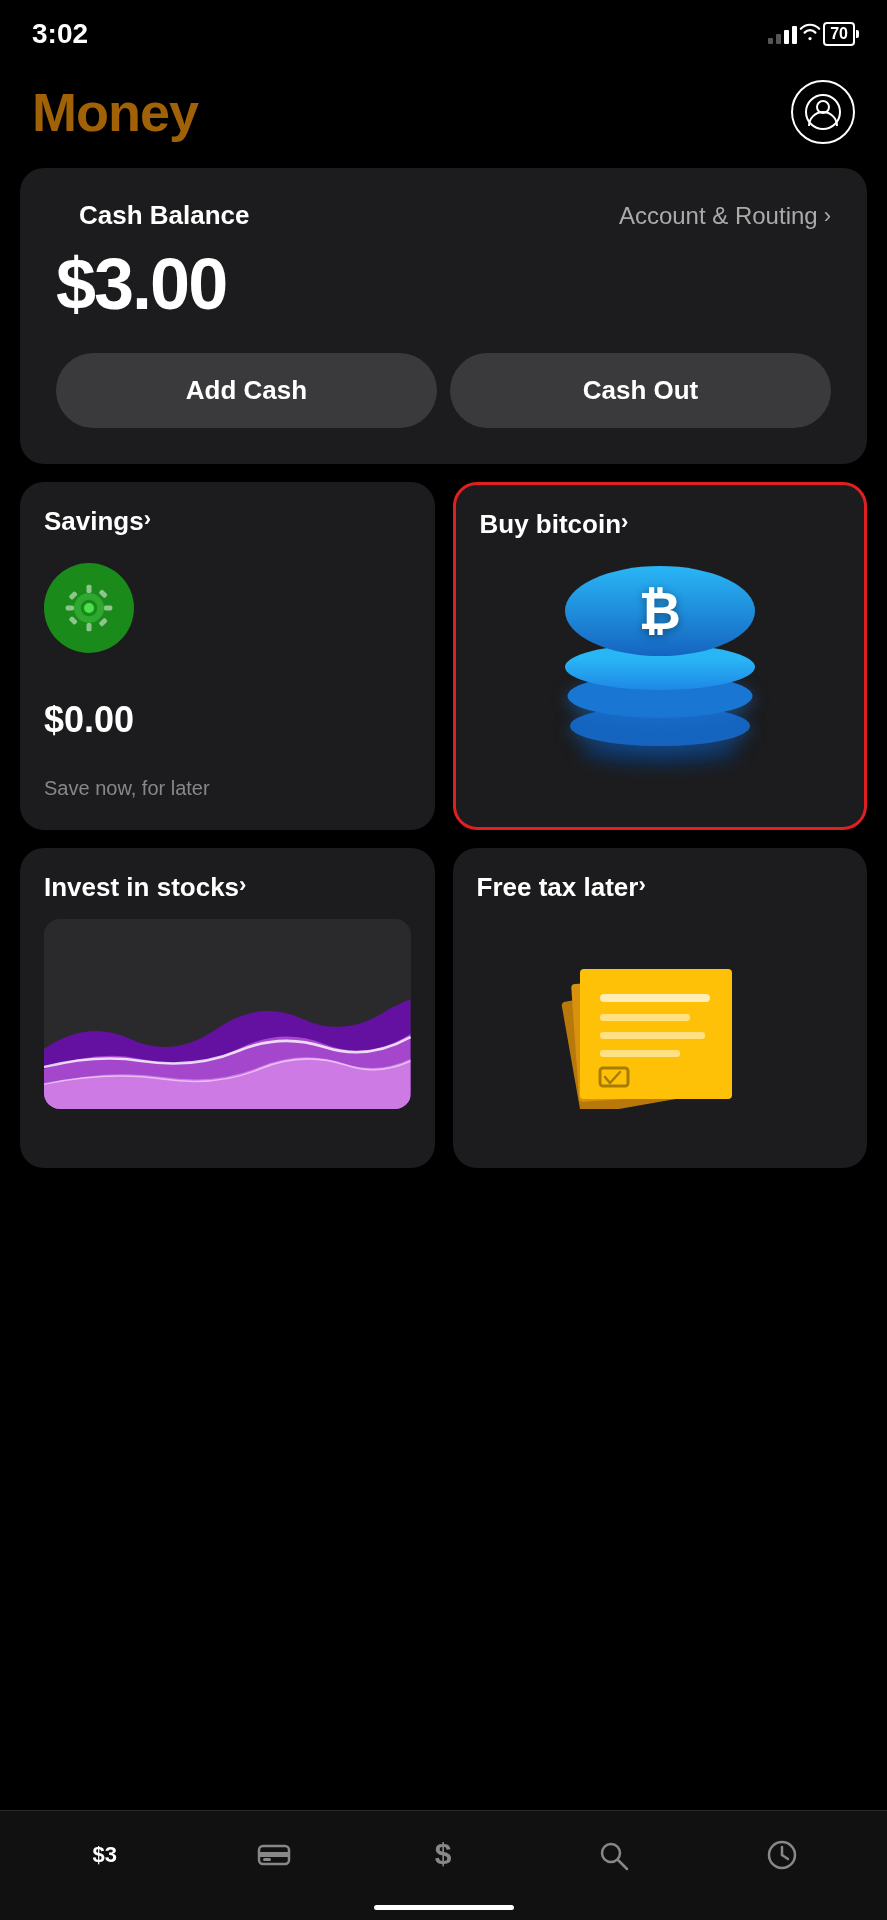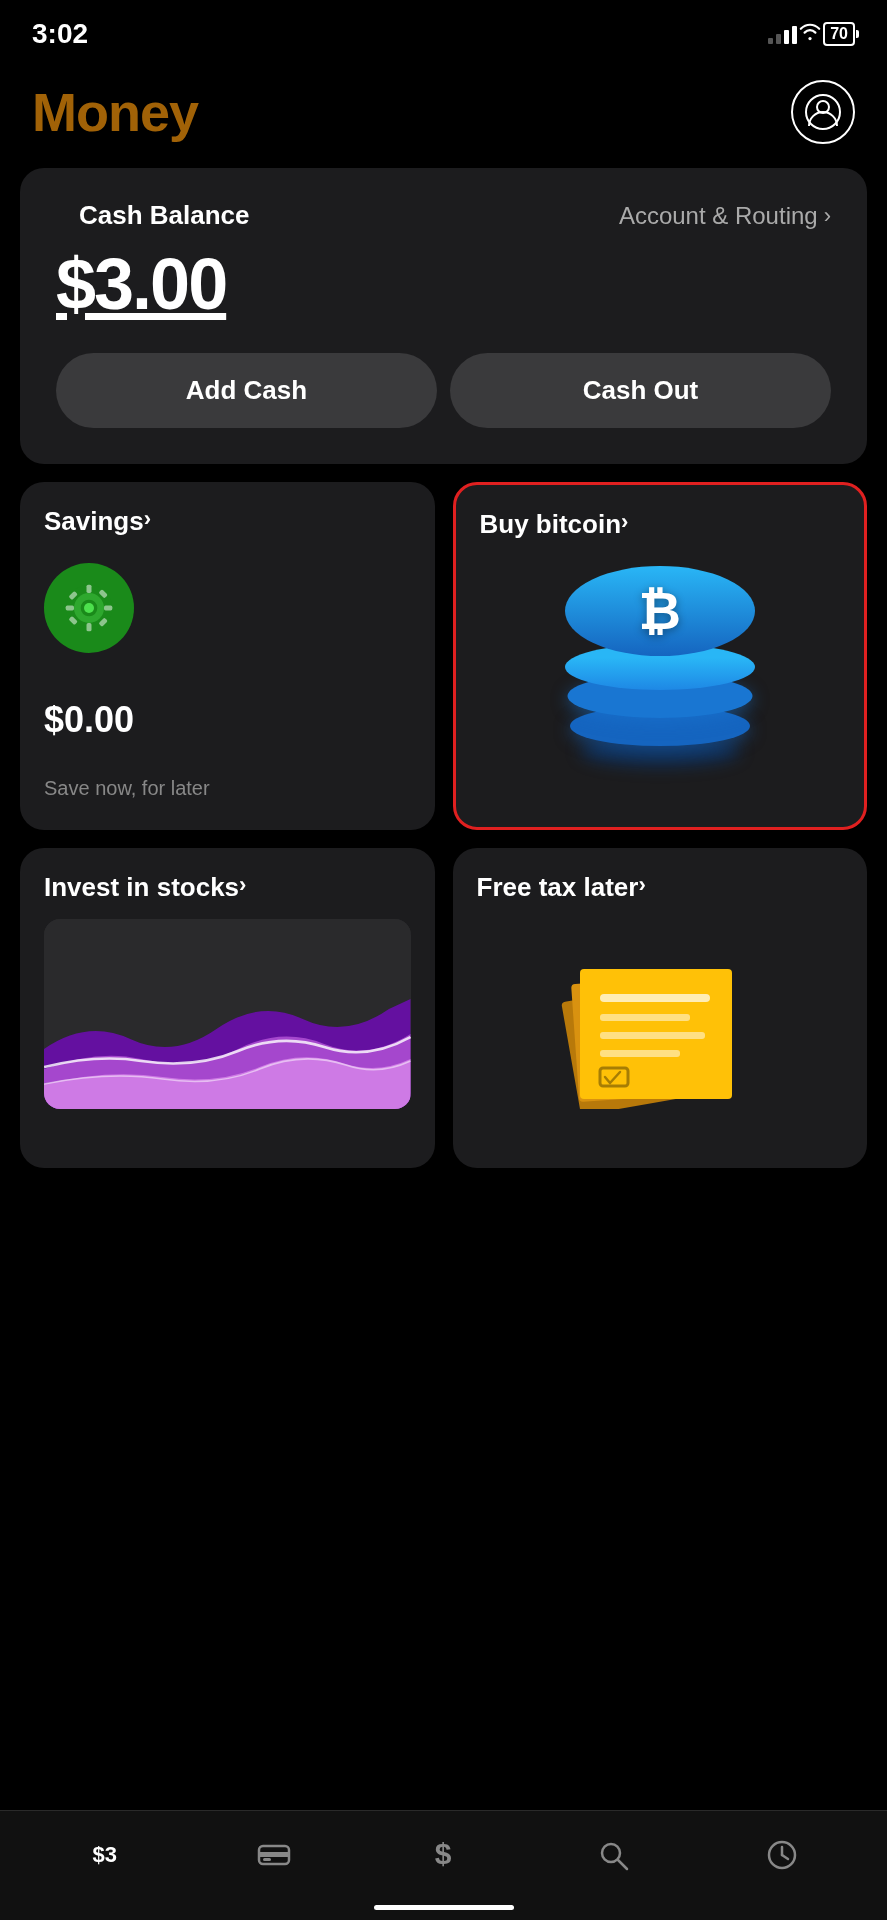--- a/index.html
+++ b/index.html
@@ -140,21 +140,20 @@
     .account-routing-link .chevron {
       font-size: 22px;
       color: #aaa;
     }
     .balance-amount {
       font-size: 72px;
       font-weight: 800;
       color: #fff;
       margin: 12px 0 28px;
       letter-spacing: -2px;
-      text-decoration: underline;
     }
     .action-buttons {
       display: flex;
       gap: 13px;
     }
     .action-btn {
       flex: 1;
       background: #3a3a3c;
       border: none;
       border-radius: 40px;

